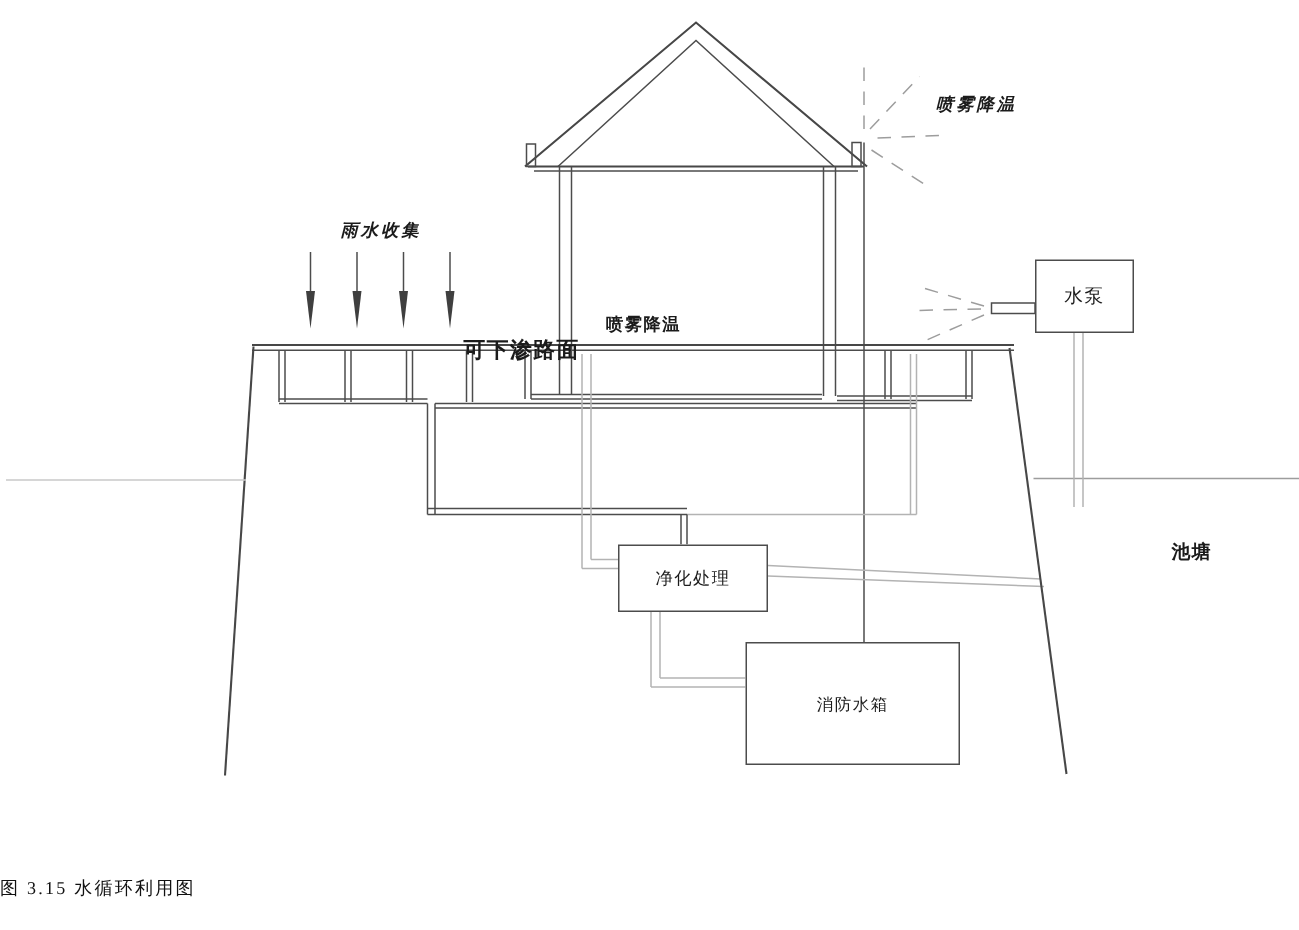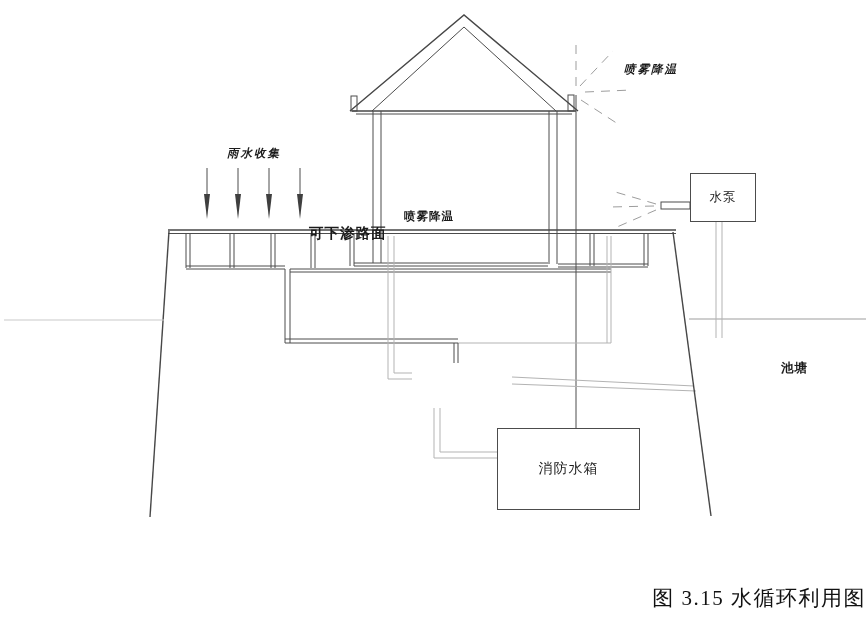--- a/index.html
+++ b/index.html
@@ -23,26 +23,26 @@
   .lbl-spray{left:624px;top:62px;font-size:11.5px;letter-spacing:2px;font-style:italic;}
   .lbl-pond{left:781px;top:360px;font-size:12.5px;letter-spacing:1px;font-family:Liberation Serif, serif;}
   
   .eqbox{
     position:absolute;background:#fff;border:1.4px solid #4c4c4c;
     display:flex;align-items:center;justify-content:center;
     color:#1b1b1b;font-weight:400;box-sizing:border-box;
   }
   .box-pump{left:690px;top:173px;width:66px;height:49px;font-size:12.5px;letter-spacing:1px;}
   .box-purify{left:412px;top:363px;width:100px;height:45px;font-size:11.5px;letter-spacing:1px;}
-  .box-tank{left:497px;top:428px;width:143px;height:82px;font-size:14px;letter-spacing:1px;}
+  .box-tank{left:497px;top:428px;width:143px;height:82px;font-size:11px;letter-spacing:1px;}
   
   .caption{
-    position:absolute;left:0;top:584px;width:100%;text-align:right;
+    position:absolute;left:0;top:584px;width:100%;text-align:left;
     font-family:"Liberation Serif","DejaVu Serif",serif;
-    font-size:21px;color:#111;letter-spacing:1.5px;white-space:nowrap;
+    font-size:12px;color:#111;letter-spacing:1.5px;white-space:nowrap;
   }
 </style>
 </head>
 <body>
 
 <div class="canvas">
 
   <svg class="diagram" width="866" height="620" viewBox="0 0 866 620">
 
     <g>
@@ -153,20 +153,23 @@
         <line class="dash" x1="656" y1="210" x2="617" y2="227"></line>
       </g>
       <line class="ll" x1="716" y1="222" x2="716" y2="338"></line>
       <line class="ll" x1="722" y1="222" x2="722" y2="338"></line>
     </g>
   </svg>
 
   <div class="eqbox box-pump">
     <span>水泵</span>
   </div>
+  <div class="eqbox box-purify">
+    <span>净化处理</span>
+  </div>
   <div class="eqbox box-tank">
     <span>消防水箱</span>
   </div>
 
   <div class="lbl lbl-rain">雨水收集</div>
   <div class="lbl lbl-pave">可下渗路面</div>
   <div class="lbl lbl-dom">喷雾降温</div>
   <div class="lbl lbl-spray">喷雾降温</div>
   <div class="lbl lbl-pond">池塘</div>
 

